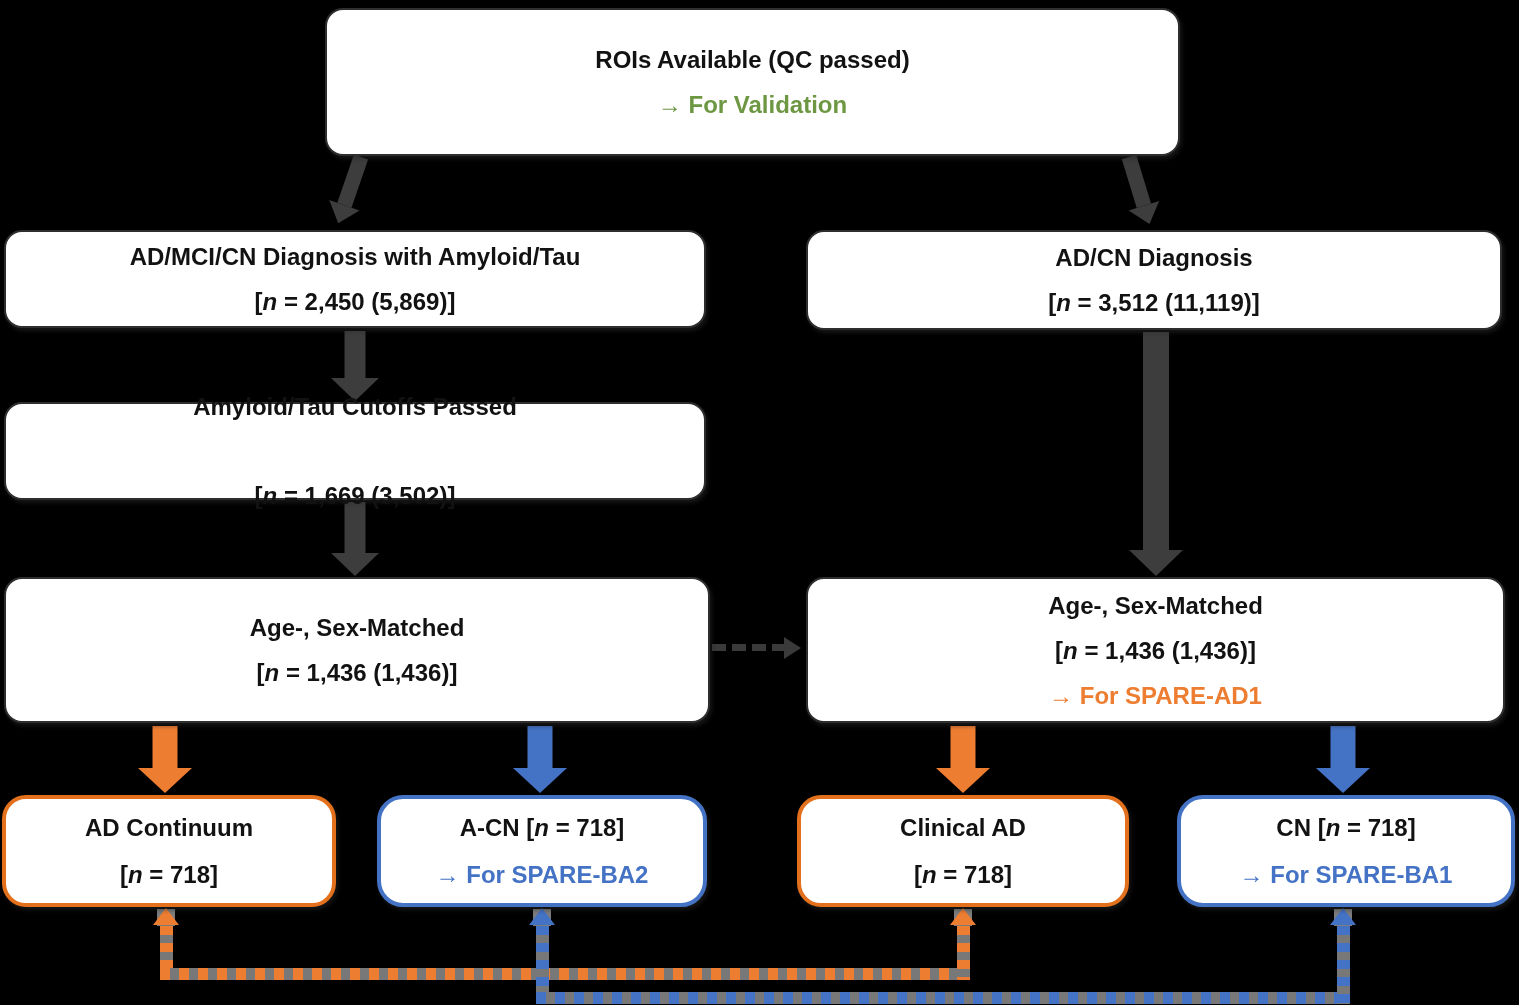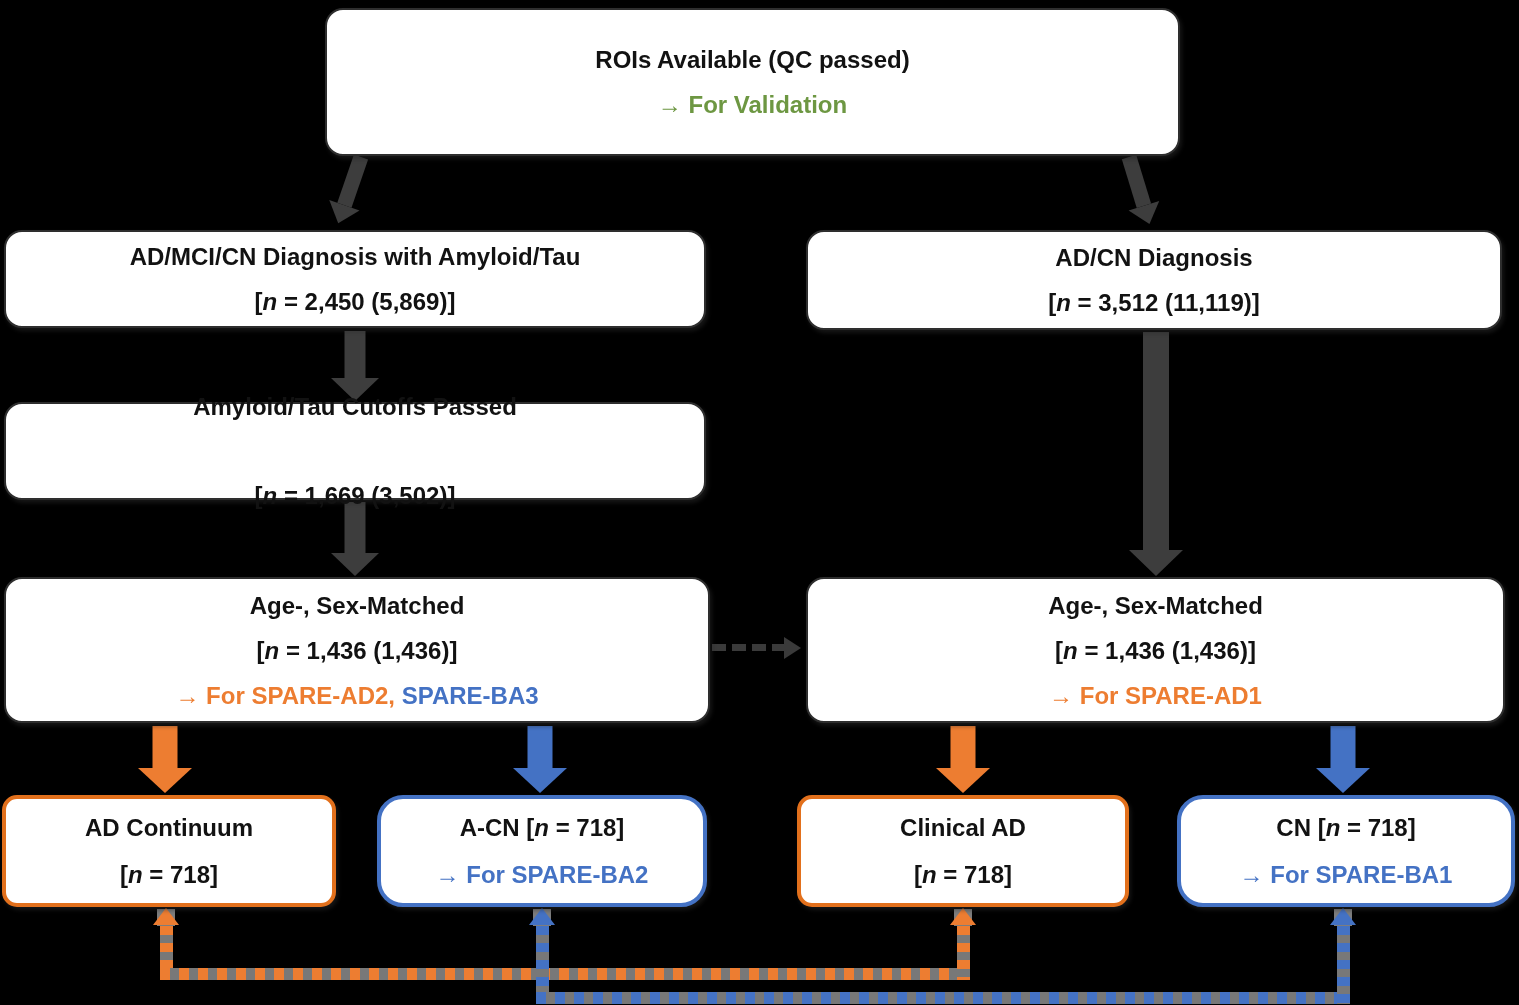--- a/index.html
+++ b/index.html
@@ -3,21 +3,21 @@
 <meta charset="utf-8">
 <style>
   html,body{margin:0;padding:0;background:#000;}
   #canvas{position:relative;width:1519px;height:1005px;background:#000;overflow:hidden;
           font-family:"Liberation Sans",sans-serif;font-weight:bold;}
   .box{position:absolute;background:#ffffff;border:2px solid #2e2e2e;border-radius:18px;
        display:flex;flex-direction:column;justify-content:center;align-items:center;
        text-align:center;color:#121212;font-size:24px;line-height:45px;box-sizing:border-box;
        box-shadow:2px 3px 4px rgba(40,40,40,.55);}
   .box .ln{white-space:pre-wrap;}
-  .orange-border{border:4px solid #e2701c;border-radius:15px;}
+  .orange-border{border:4px solid #e2701c;border-radius:24px;}
   .blue-border{border:4px solid #4472C4;border-radius:26px;}
   .green{color:#6d9742;}
   .orange{color:#ED7D31;}
   .blue{color:#4472C4;}
   .it{font-style:italic;}
 
   
   .barrow{position:absolute;}
   .barrow .shaft{position:absolute;top:0;left:50%;transform:translateX(-50%);
                  background:var(--c);width:var(--sw);height:calc(100% - var(--hh));}
@@ -119,21 +119,20 @@
   </div>
 
   <div class="box" style="left:4px;top:402px;width:702px;height:98px;gap:44px;">
     <div class="ln">Amyloid/Tau Cutoffs Passed</div>
     <div class="ln"><span>[</span><span class="it">n</span><span> = 1,669 (3,502)]</span></div>
   </div>
 
   <div class="box" style="left:4px;top:577px;width:706px;height:146px;">
     <div class="ln">Age-, Sex-Matched</div>
     <div class="ln"><span>[</span><span class="it">n</span><span> = 1,436 (1,436)]</span></div>
-    <div class="ln"><span class="orange">→ For SPARE-AD2,</span><span class="blue"> SPARE-BA3</span></div>
   </div>
 
   <div class="box" style="left:806px;top:577px;width:699px;height:146px;">
     <div class="ln">Age-, Sex-Matched</div>
     <div class="ln"><span>[</span><span class="it">n</span><span> = 1,436 (1,436)]</span></div>
     <div class="ln orange">→ For SPARE-AD1</div>
   </div>
 
   <div class="box orange-border" style="left:2px;top:795px;width:334px;height:112px;line-height:47px;">
     <div class="ln">AD Continuum</div>

